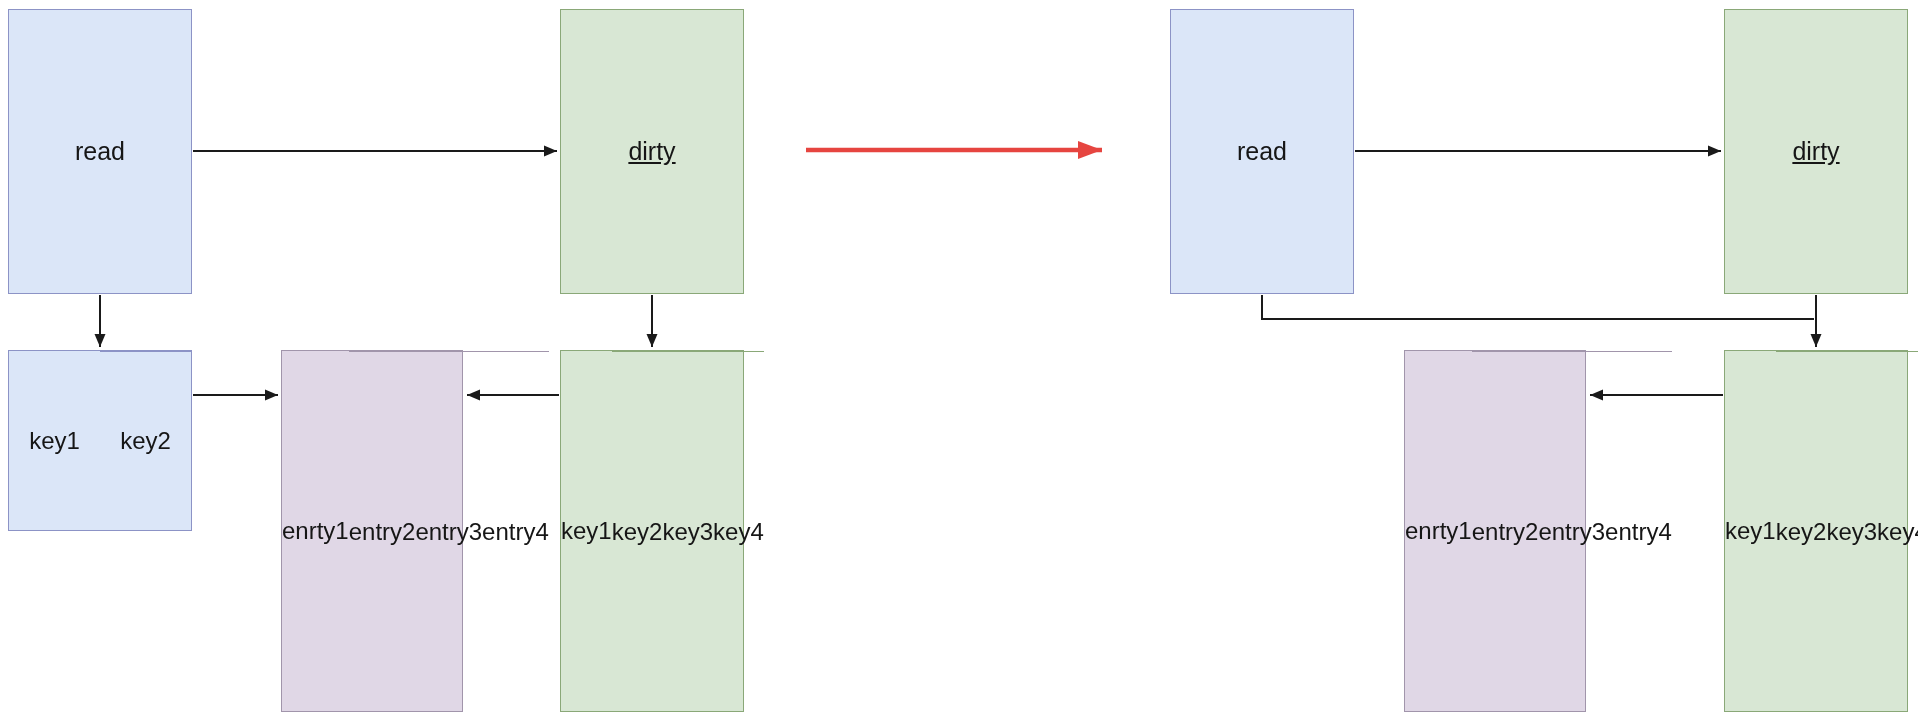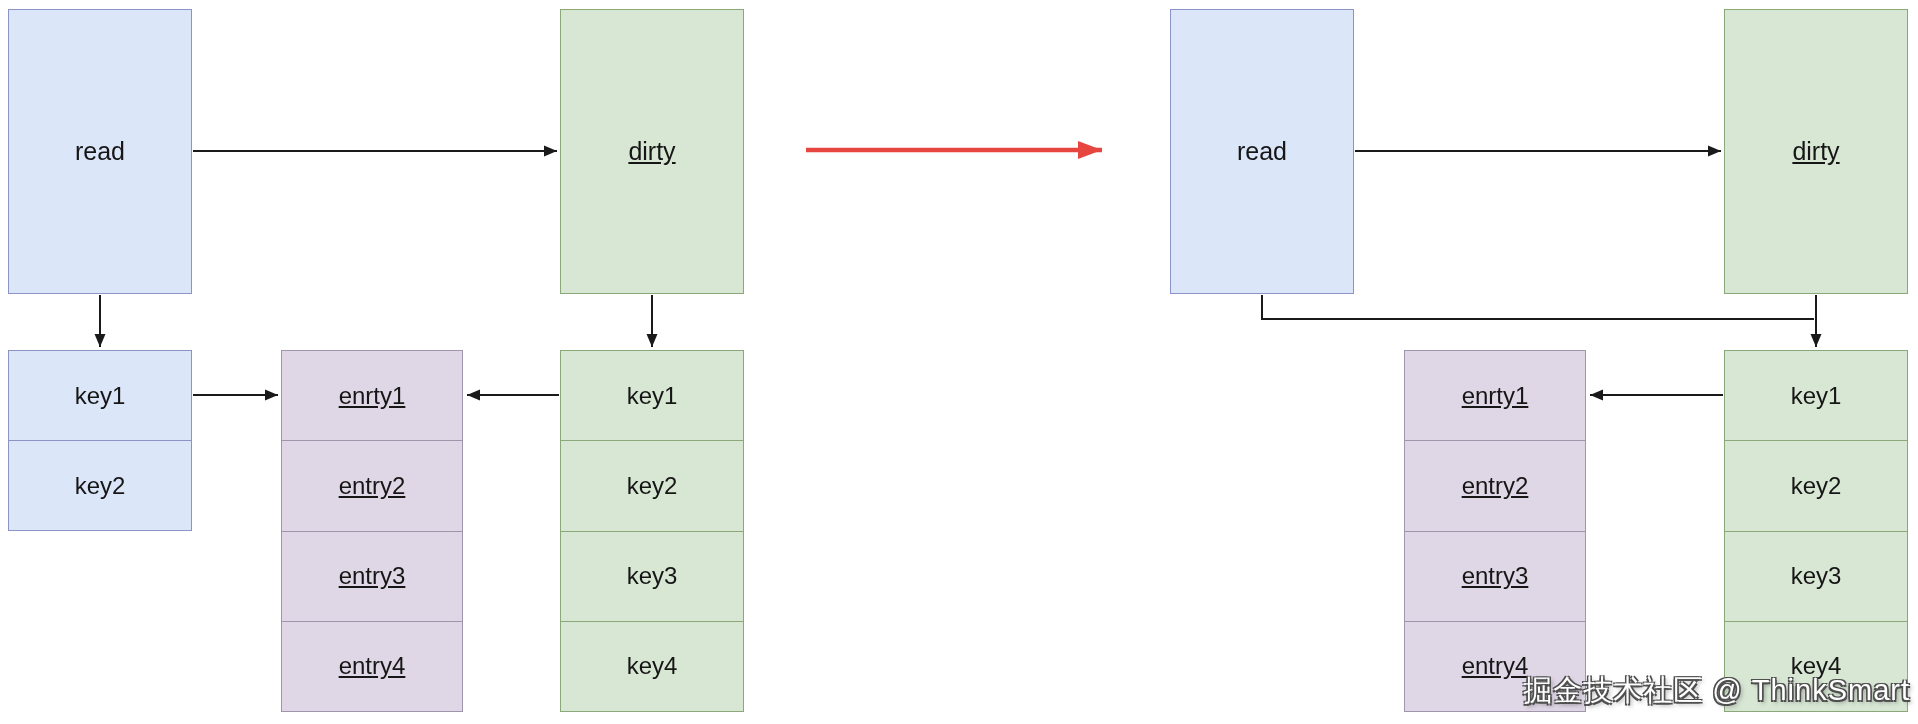--- a/index.html
+++ b/index.html
@@ -18,38 +18,38 @@
     justify-content: center;
     font-size: 25px;
     border: 1px solid #888;
   }
   .node.blue   { background: var(--blue-fill);   border-color: var(--blue-stroke); }
   .node.green  { background: var(--green-fill);  border-color: var(--green-stroke); text-decoration: underline; }
 
   .stack {
     position: absolute;
     display: flex;
-    flex-direction: column;
+    flex-direction: row;
     border: 1px solid #888;
     text-align: right;
   }
   .stack.blue   { background: var(--blue-fill);   border-color: var(--blue-stroke); }
   .stack.green  { background: var(--green-fill);  border-color: var(--green-stroke); }
   .stack.purple { background: var(--purple-fill); border-color: var(--purple-stroke); }
 
   .cell {
     flex: 1 1 0;
     display: flex;
     align-items: center;
     justify-content: center;
     font-size: 24px;
   }
   .stack.blue   .cell { border-top: 1px solid var(--blue-stroke); }
   .stack.green  .cell { border-top: 1px solid var(--green-stroke); }
-  .stack.purple .cell { border-top: 1px solid var(--purple-stroke); text-decoration: underline; }
+  .stack.purple .cell { border-top: 1px solid var(--purple-stroke); }
   .stack .cell:first-child { border-top: none; }
 
   svg.wires { position: absolute; left: 0; top: 0; pointer-events: none; }
   svg.wires line, svg.wires polyline {
     stroke: var(--line-color);
     stroke-width: 2;
     fill: none;
   }
   svg.wires .red-line {
     stroke: var(--red-color);
@@ -163,14 +163,13 @@
       <polyline points="1262,295 1262,319 1814,319"></polyline>
     </g>
     <g>
       <line x1="1816" y1="295" x2="1816" y2="347" marker-end="url(#mBlack)"></line>
     </g>
     <g>
       <line x1="1723" y1="395" x2="1590" y2="395" marker-end="url(#mBlack)"></line>
     </g>
   </svg>
 
-  <div class="watermark">掘金技术社区 @ ThinkSmart</div>
 </div>
 
 </body></html>

